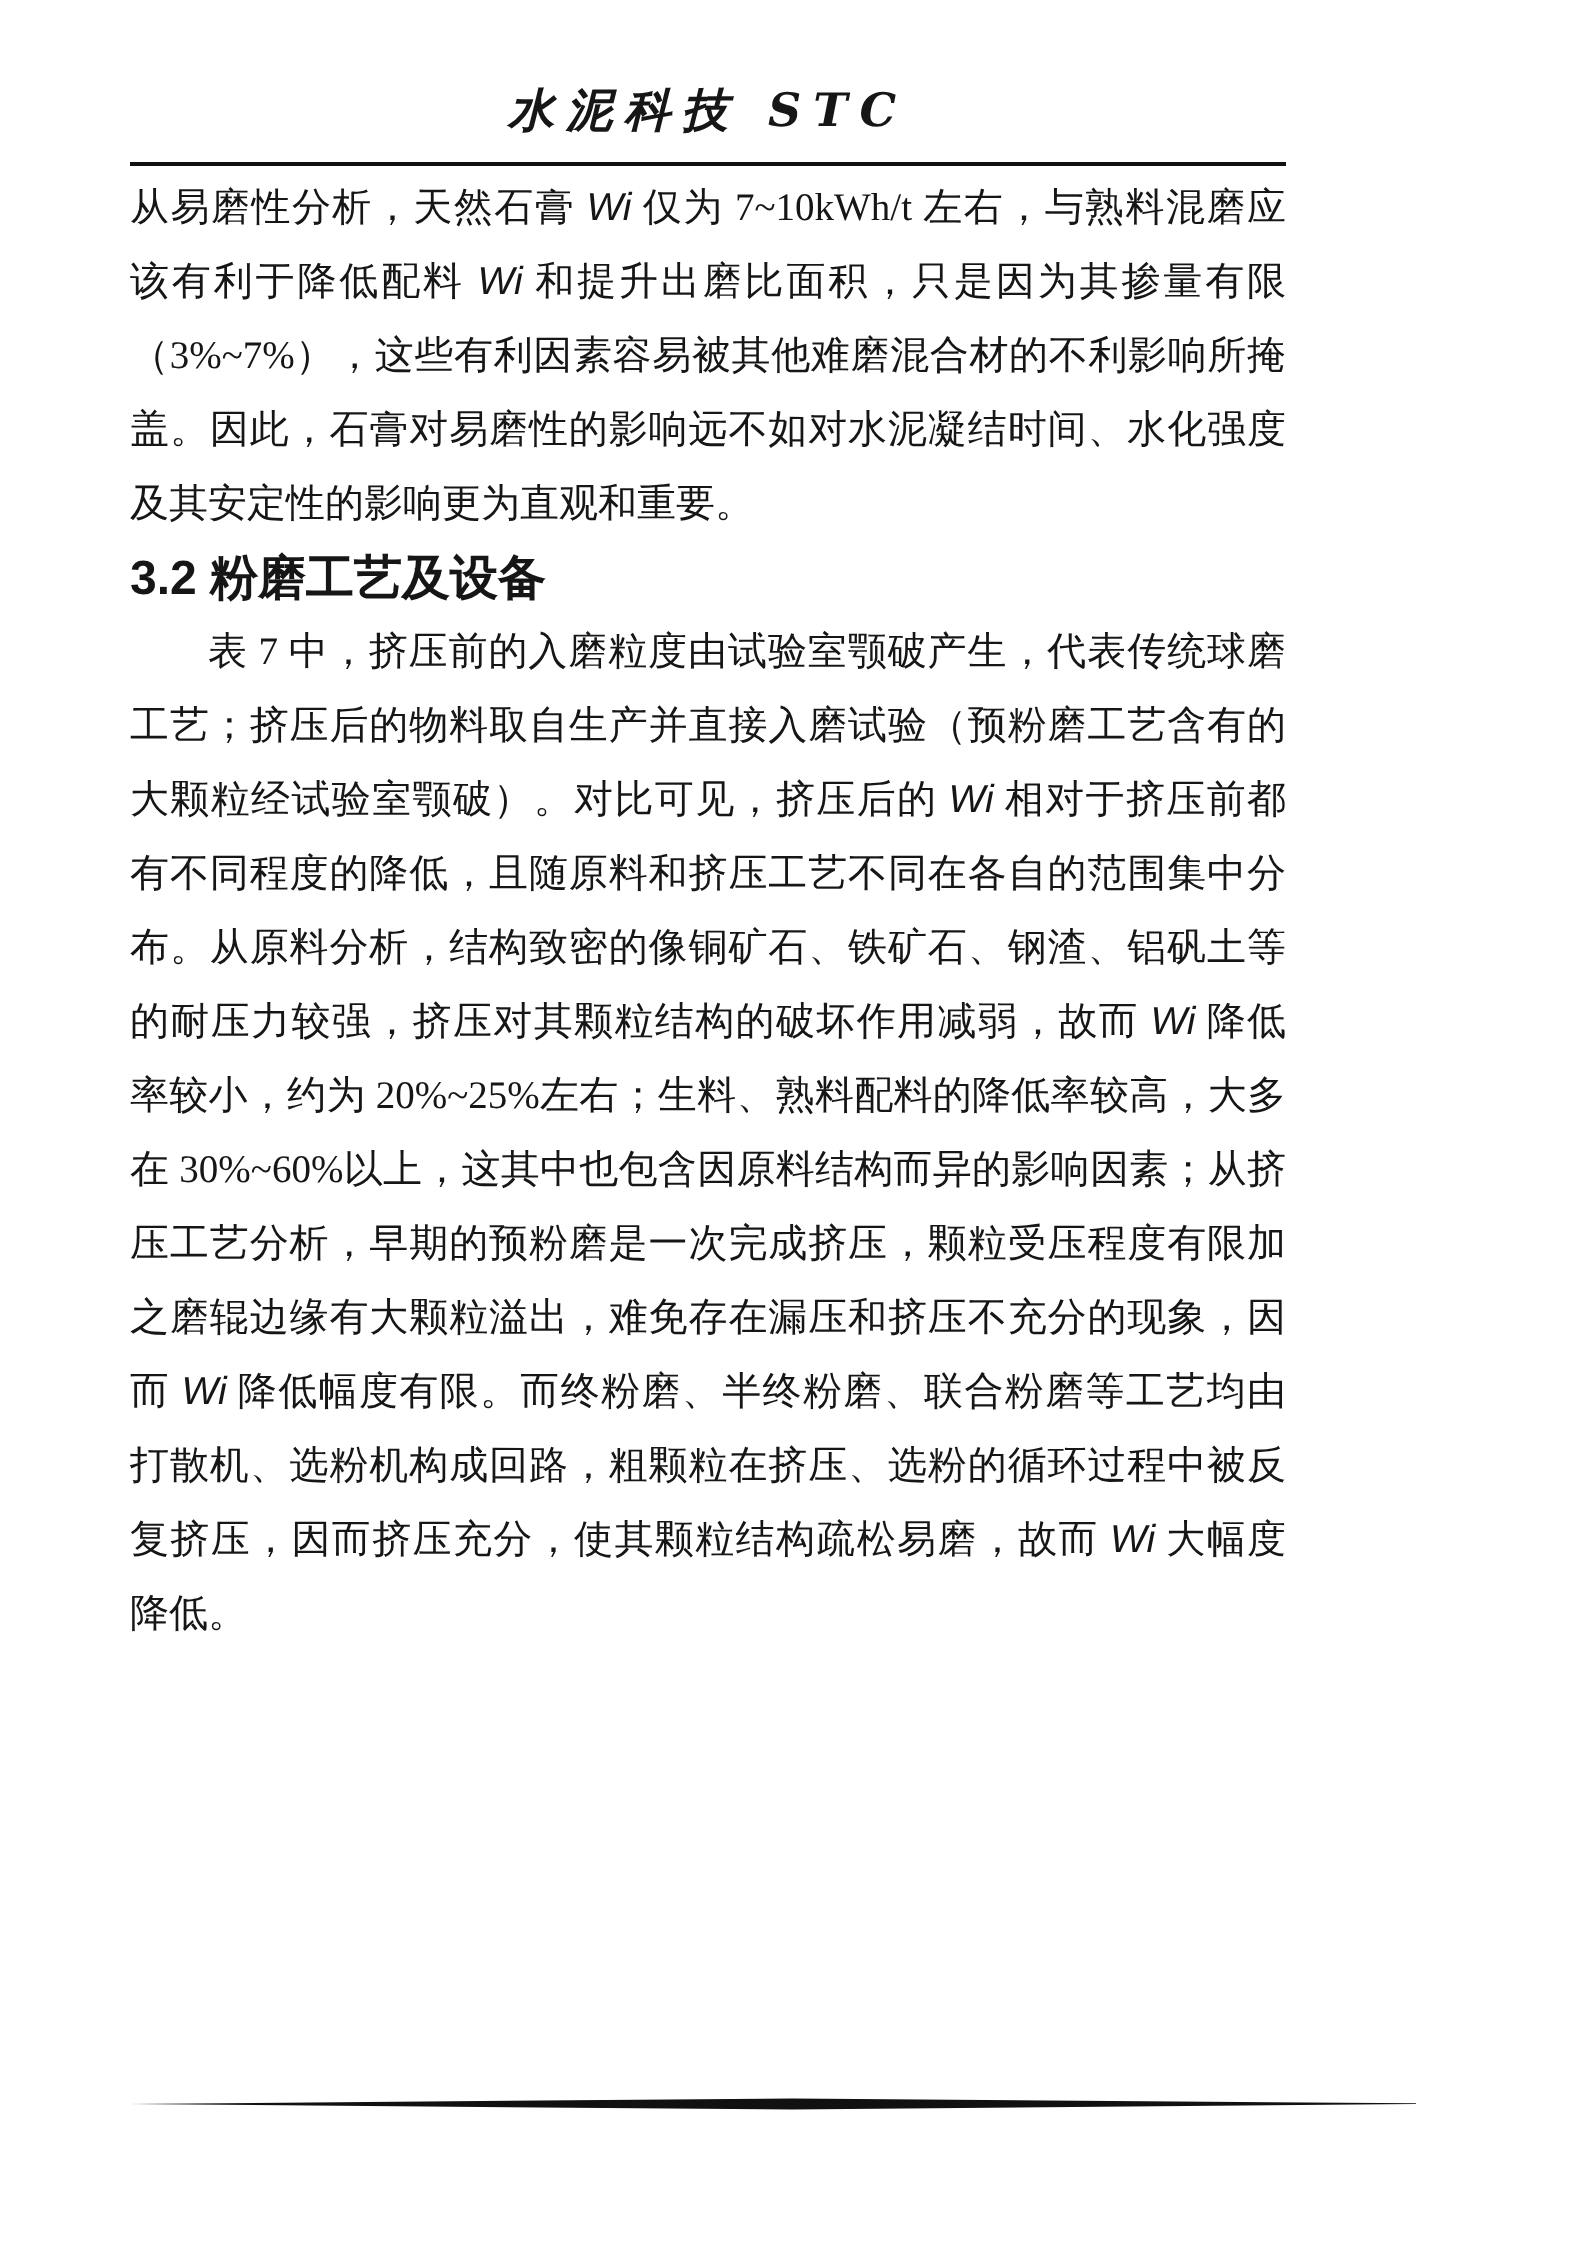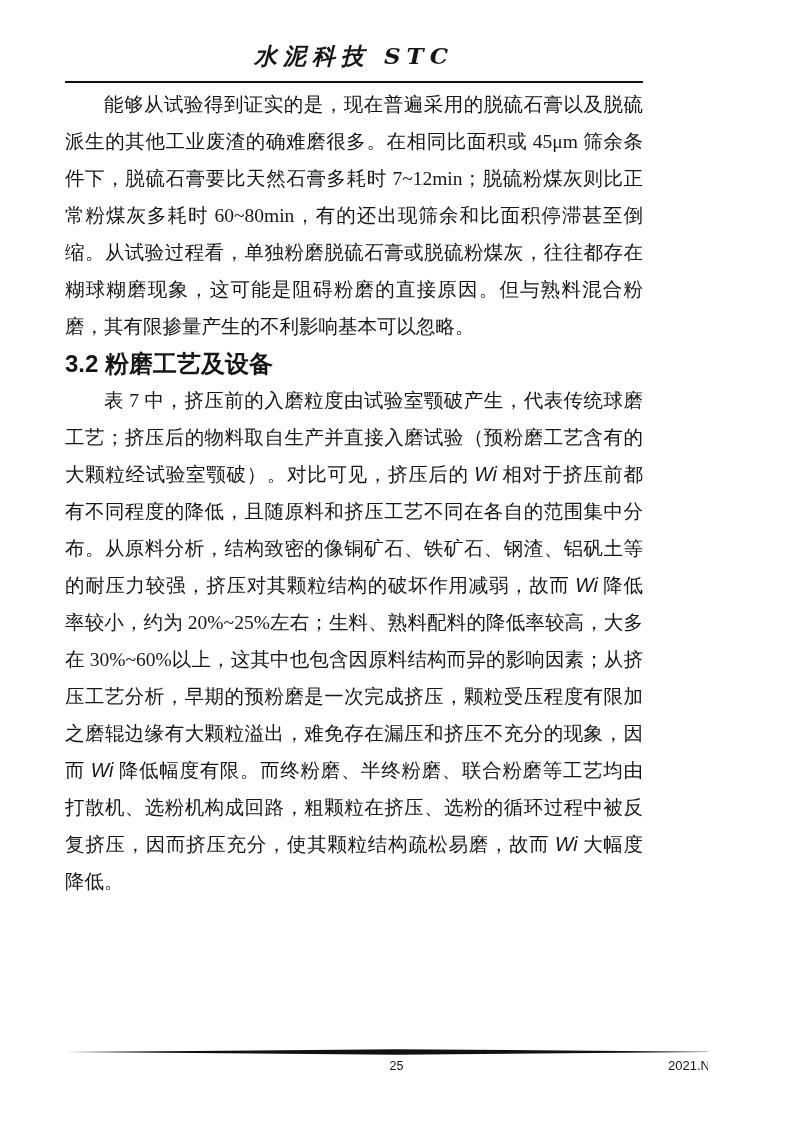--- a/index.html
+++ b/index.html
@@ -101,28 +101,24 @@
 <body>
 
 <div class="page">
 
   <header class="doc-header">
     <div class="doc-title">水泥科技 STC</div>
     <div class="header-rule"></div>
   </header>
 
   <main class="doc-body">
-    <p class="para indent"><span>能够从试验得到证实的是，现在普遍采用的脱硫石膏以及脱硫派生的其他工业废渣的确难磨很多。在相同比面积或 45μm 筛余条件下，脱硫石膏要比天然石膏多耗时 7~12min；脱硫粉煤灰则比正常粉煤灰多耗时 60~80min，有的还出现筛余和比面积停滞甚至倒缩。从试验过程看，单独粉磨脱硫石膏或脱硫粉煤灰，往往都存在糊球糊磨现象，这可能是阻碍粉磨的直接原因。但与熟料混合粉磨，其有限掺量产生的不利影响基本可以忽略。</span></p>
+    <p class="para"><span>从易磨性分析，天然石膏 </span><span class="var">Wi</span><span> 仅为 7~10kWh/t 左右，与熟料混磨应该有利于降低配料 </span><span class="var">Wi</span><span> 和提升出磨比面积，只是因为其掺量有限（3%~7%），这些有利因素容易被其他难磨混合材的不利影响所掩盖。因此，石膏对易磨性的影响远不如对水泥凝结时间、水化强度及其安定性的影响更为直观和重要。</span></p>
     <h2 class="section-heading">3.2 粉磨工艺及设备</h2>
     <p class="para indent"><span>表 7 中，挤压前的入磨粒度由试验室颚破产生，代表传统球磨工艺；挤压后的物料取自生产并直接入磨试验（预粉磨工艺含有的大颗粒经试验室颚破）。对比可见，挤压后的 </span><span class="var">Wi</span><span> 相对于挤压前都有不同程度的降低，且随原料和挤压工艺不同在各自的范围集中分布。从原料分析，结构致密的像铜矿石、铁矿石、钢渣、铝矾土等的耐压力较强，挤压对其颗粒结构的破坏作用减弱，故而 </span><span class="var">Wi</span><span> 降低率较小，约为 20%~25%左右；生料、熟料配料的降低率较高，大多在 30%~60%以上，这其中也包含因原料结构而异的影响因素；从挤压工艺分析，早期的预粉磨是一次完成挤压，颗粒受压程度有限加之磨辊边缘有大颗粒溢出，难免存在漏压和挤压不充分的现象，因而 </span><span class="var">Wi</span><span> 降低幅度有限。而终粉磨、半终粉磨、联合粉磨等工艺均由打散机、选粉机构成回路，粗颗粒在挤压、选粉的循环过程中被反复挤压，因而挤压充分，使其颗粒结构疏松易磨，故而 </span><span class="var">Wi</span><span> 大幅度降低。</span></p>
   </main>
 
   <footer class="page-footer">
     <svg class="footer-rule" viewBox="0 0 663 8" preserveAspectRatio="none" aria-hidden="true">
       <polygon points="0,4 331,1.2 663,3.8 331,6.8" fill="#111111"></polygon>
     </svg>
-    <div class="footer-row">
-      <span class="page-num">25</span>
-      <span class="issue">2021.No.4</span>
-    </div>
   </footer>
 
 </div>
 
 </body></html>

